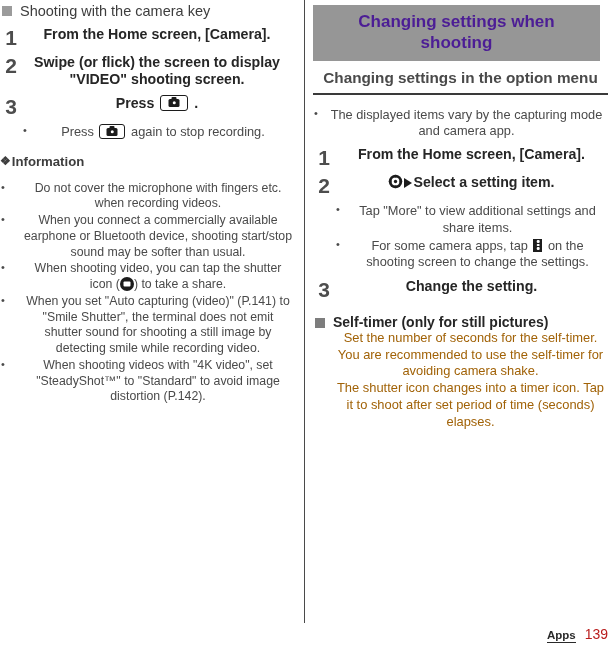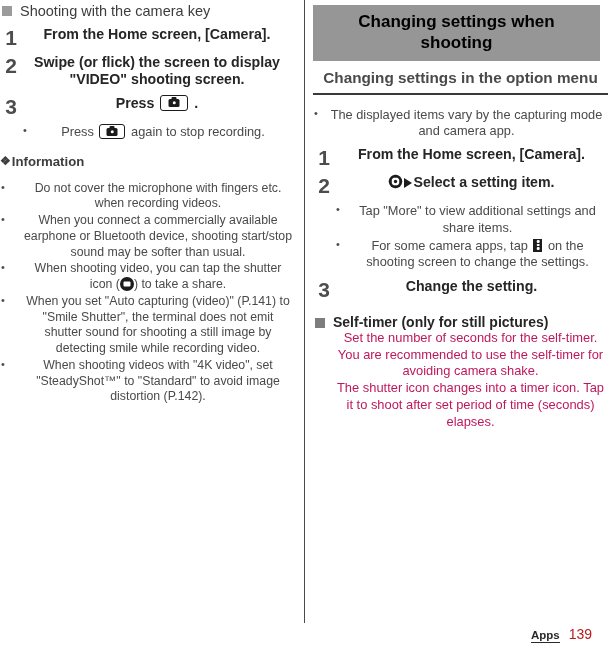--- a/index.html
+++ b/index.html
@@ -127,21 +127,21 @@
   }
   .diamond-glyph {
     font-size: 12px;
     margin-right: 1px;
     line-height: 1;
   }
 
   
   .banner {
     background: #969696;
-    color: #000000;
+    color: #4c1d95;
     font-size: 17px;
     font-weight: bold;
     line-height: 1.22;
     padding: 7px 9px 8px 9px;
     margin: 5px 0 0 0;
     box-sizing: border-box;
     width: 287px;
   }
   .sub-head {
     font-size: 15.3px;
@@ -162,21 +162,21 @@
     align-items: flex-start;
     font-size: 14px;
     font-weight: bold;
     color: #262626;
     margin: 14px 0 0 0;
   }
   .ss-body {
     margin-left: 20px;
     font-size: 12.9px;
     line-height: 1.3;
-    color: #be185d;
+    color: #a16207;
   }
 
   
   .key-btn {
     display: inline-block;
     vertical-align: -3px;
     width: 26px;
     height: 14px;
     border: 1.5px solid #1c1c1c;
     border-radius: 3px;
@@ -274,21 +274,21 @@
     background: #ffffff;
     border-radius: 50%;
   }
   .kebab-icon i:nth-child(1) { top: 1.6px; }
   .kebab-icon i:nth-child(2) { top: 5.2px; }
   .kebab-icon i:nth-child(3) { top: 8.8px; }
 
   
   .footer {
     position: absolute;
-    right: 16px;
+    right: 0;
     bottom: 4px;
     display: flex;
     align-items: baseline;
   }
   .footer-tab {
     font-size: 11.5px;
     font-weight: bold;
     color: #2a2a2a;
     border-bottom: 1.6px solid #2a2a2a;
     padding-bottom: 1px;

